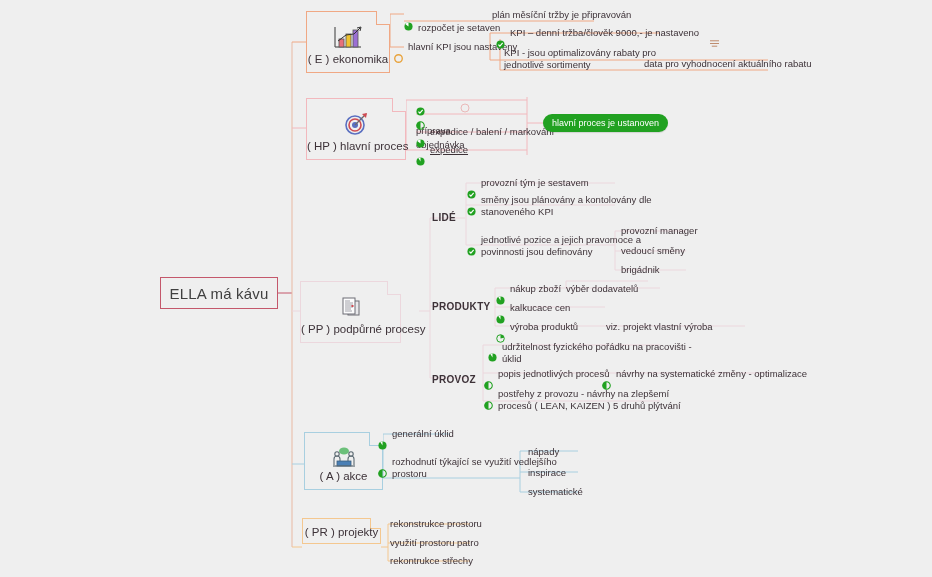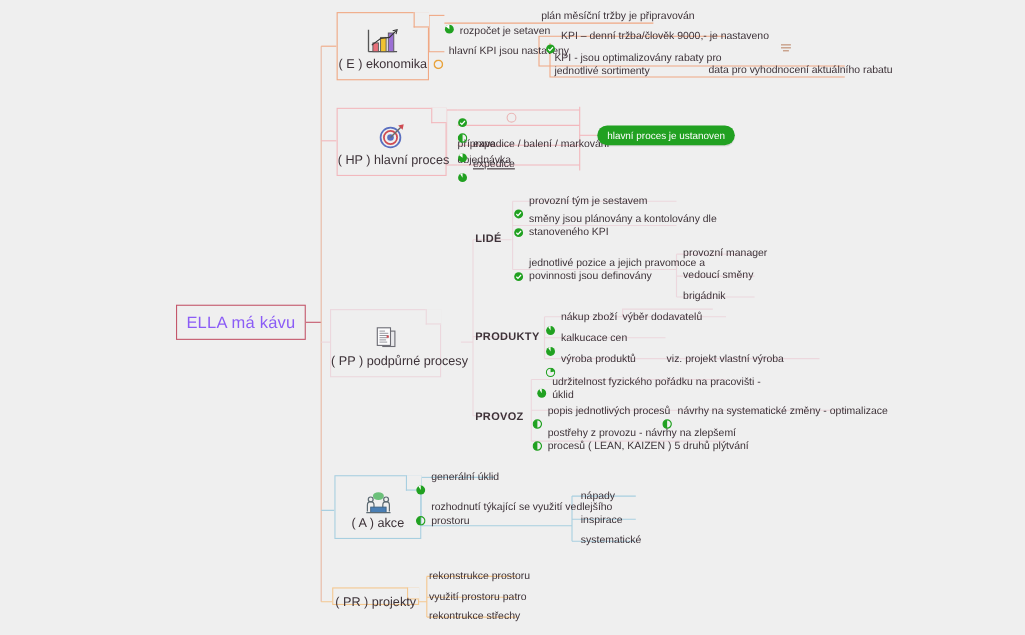--- a/index.html
+++ b/index.html
@@ -18,21 +18,21 @@
   svg.links { position: absolute; left: 0; top: 0; width: 932px; height: 577px; pointer-events: none; }
 
   
   .root {
     position: absolute;
     left: 160px; top: 277px;
     width: 118px; height: 32px;
     border: 1px solid #c4576b;
     background: #efefef;
     display: flex; align-items: center; justify-content: center;
-    color: #8b5cf6;
+    color: #404040;
     font-size: 15px;
     letter-spacing: .2px;
   }
 
   
   .card {
     position: absolute;
     background: #efefef;
     display: flex;
     flex-direction: column;
@@ -456,21 +456,21 @@
         </svg>
     </span>
     <span class="txt">rozhodnutí týkající se využití vedlejšího
 prostoru</span>
   </div>
 
   <div class="plain" style="left:528px; top:446px;">nápady</div>
   <div class="plain" style="left:528px; top:467px;">inspirace</div>
   <div class="plain" style="left:528px; top:486px;">systematické</div>
 
-  <div class="card" style="left:302px; top:534px; width:79px; height:16px; border:1px solid #f4c78f; padding-top:4px;">
+  <div class="card" style="left:302px; top:518px; width:79px; height:26px; border:1px solid #f4c78f; padding-top:4px;">
     <div class="corner" style="border-left:1px solid #f4c78f; border-bottom:1px solid #f4c78f; width:11px; height:11px;"></div>
     <div class="label" style="bottom:auto; top:7px;">( PR ) projekty</div>
   </div>
 
   <div class="plain" style="left:390px; top:518px;">rekonstrukce prostoru</div>
   <div class="plain" style="left:390px; top:537px;">využití prostoru patro</div>
   <div class="plain" style="left:390px; top:555px;">rekontrukce střechy</div>
 
 </div>
 

